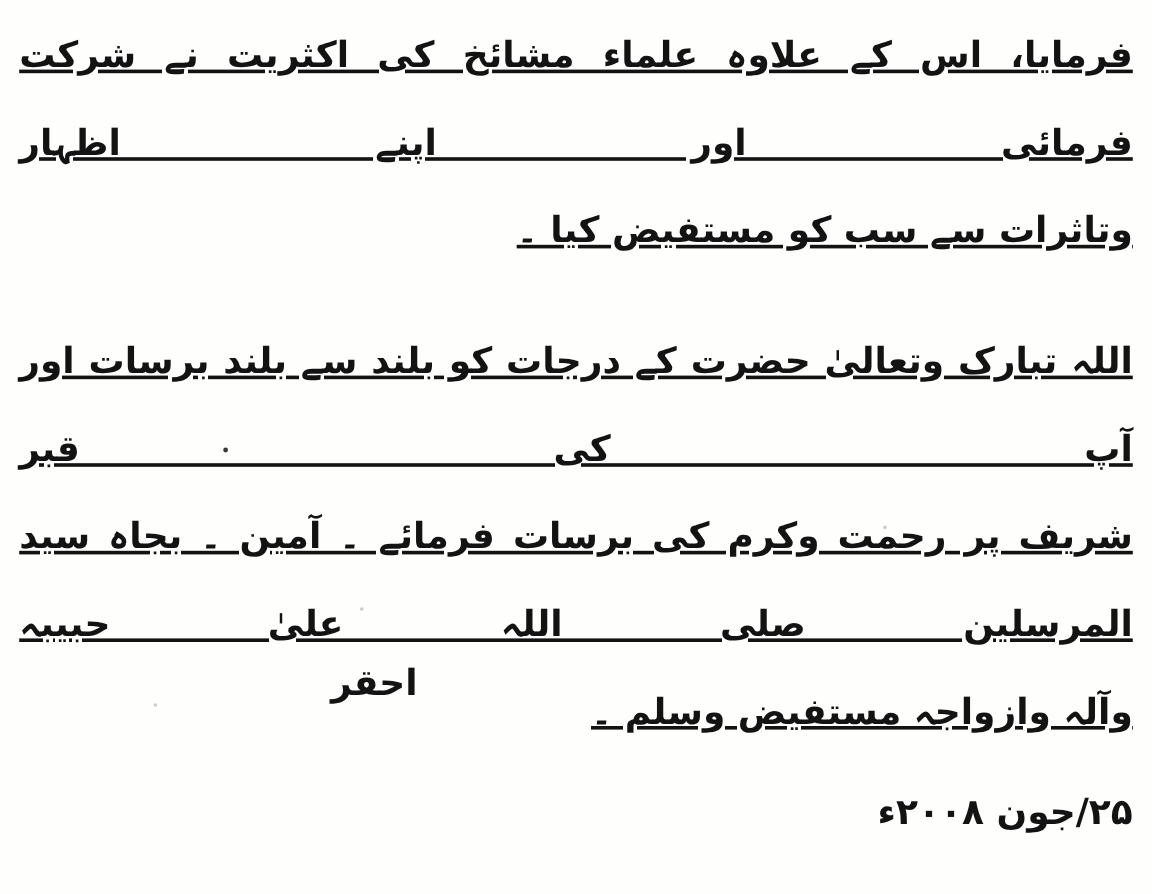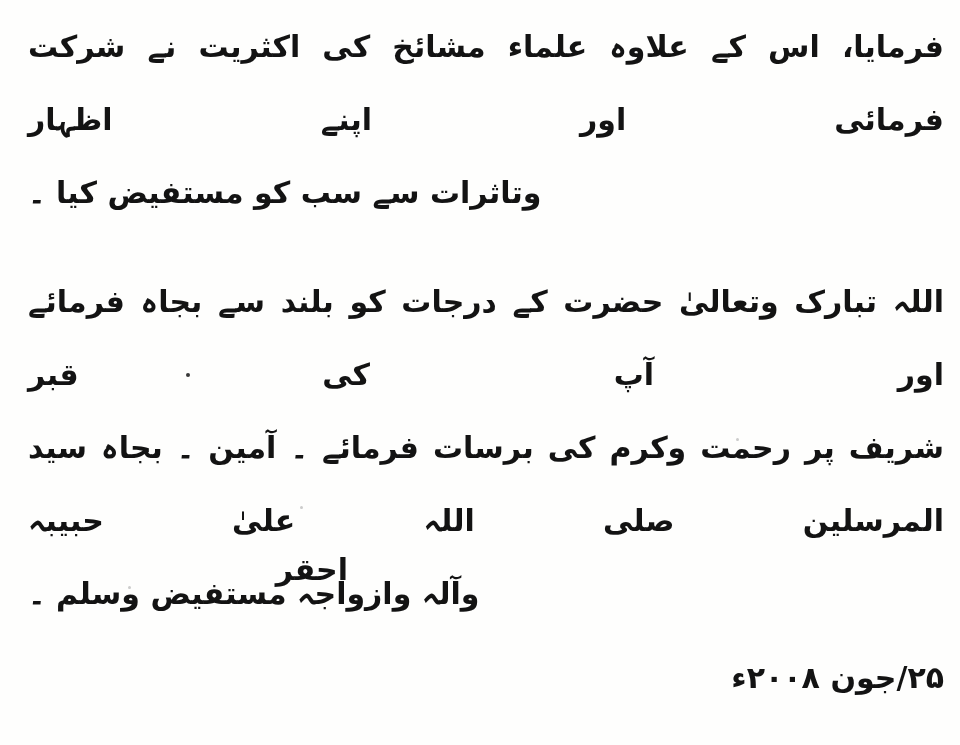--- a/index.html
+++ b/index.html
@@ -13,27 +13,28 @@
     height: 745px;
     background: #fefefdd;
     background: #fefefd;
     overflow: hidden;
     direction: rtl;
     font-family: "DejaVu Sans", sans-serif;
     font-weight: bold;
     color: #131313;
   }
   .content {
-    padding: 10px 16px 0 28px;
+    padding: 10px 16px 0 16px;
+    text-decoration: underline;
   }
   .line {
     margin: 0;
     font-size: 30px;
     line-height: 73px;
-    text-align: left;
+    text-align: right;
     white-space: normal;
   }
   .justify-full {
     text-align: justify;
     text-align-last: justify;
   }
   .para-gap {
     height: 36px;
   }
   .footer-item {
@@ -61,21 +62,21 @@
 <body>
 
 <div class="page">
 
   <div class="content">
     <p class="line justify-full">فرمایا، اس کے علاوہ علماء مشائخ کی اکثریت نے شرکت فرمائی اور اپنے اظہار</p>
     <p class="line">وتاثرات سے سب کو مستفیض کیا ۔</p>
 
     <div class="para-gap"></div>
 
-    <p class="line justify-full">اللہ تبارک وتعالیٰ حضرت کے درجات کو بلند سے بجاہ فرمائے اور آپ کی قبر</p>
+    <p class="line justify-full">اللہ تبارک وتعالیٰ حضرت کے درجات کو بلند سے بلند برسات اور آپ کی قبر</p>
     <p class="line justify-full">شریف پر رحمت وکرم کی برسات فرمائے ۔ آمین ۔ بجاہ سید المرسلین صلی اللہ علیٰ حبیبہ</p>
     <p class="line">وآلہ وازواجہ مستفیض وسلم ۔</p>
   </div>
 
 
   <div class="footer-item ahqar">احقر</div>
 
   <div class="footer-item greg-date">۲۵/جون ۲۰۰۸ء</div>
 
 

